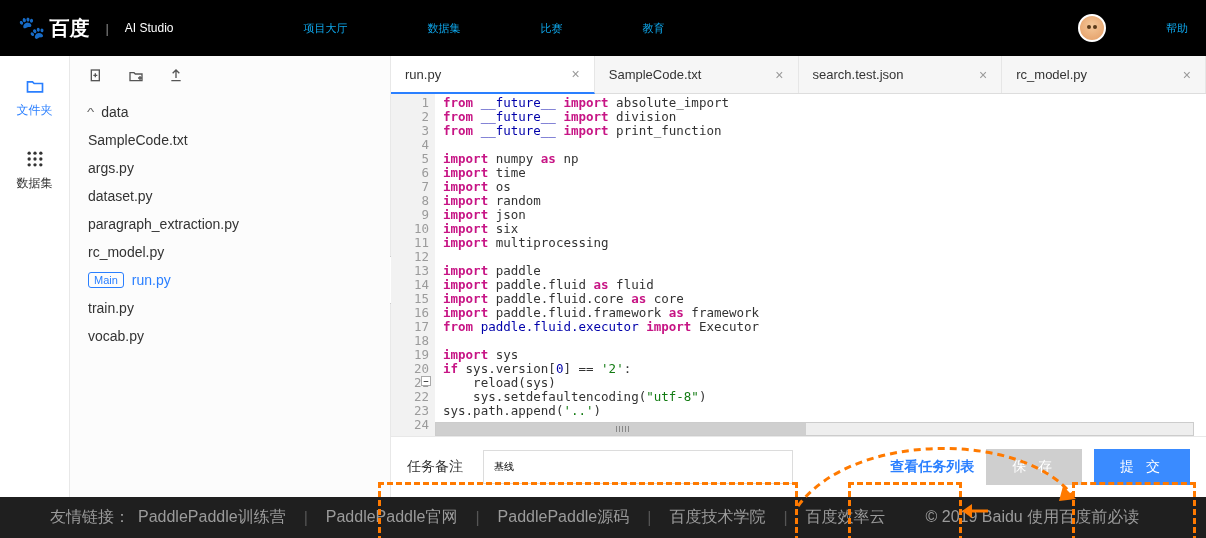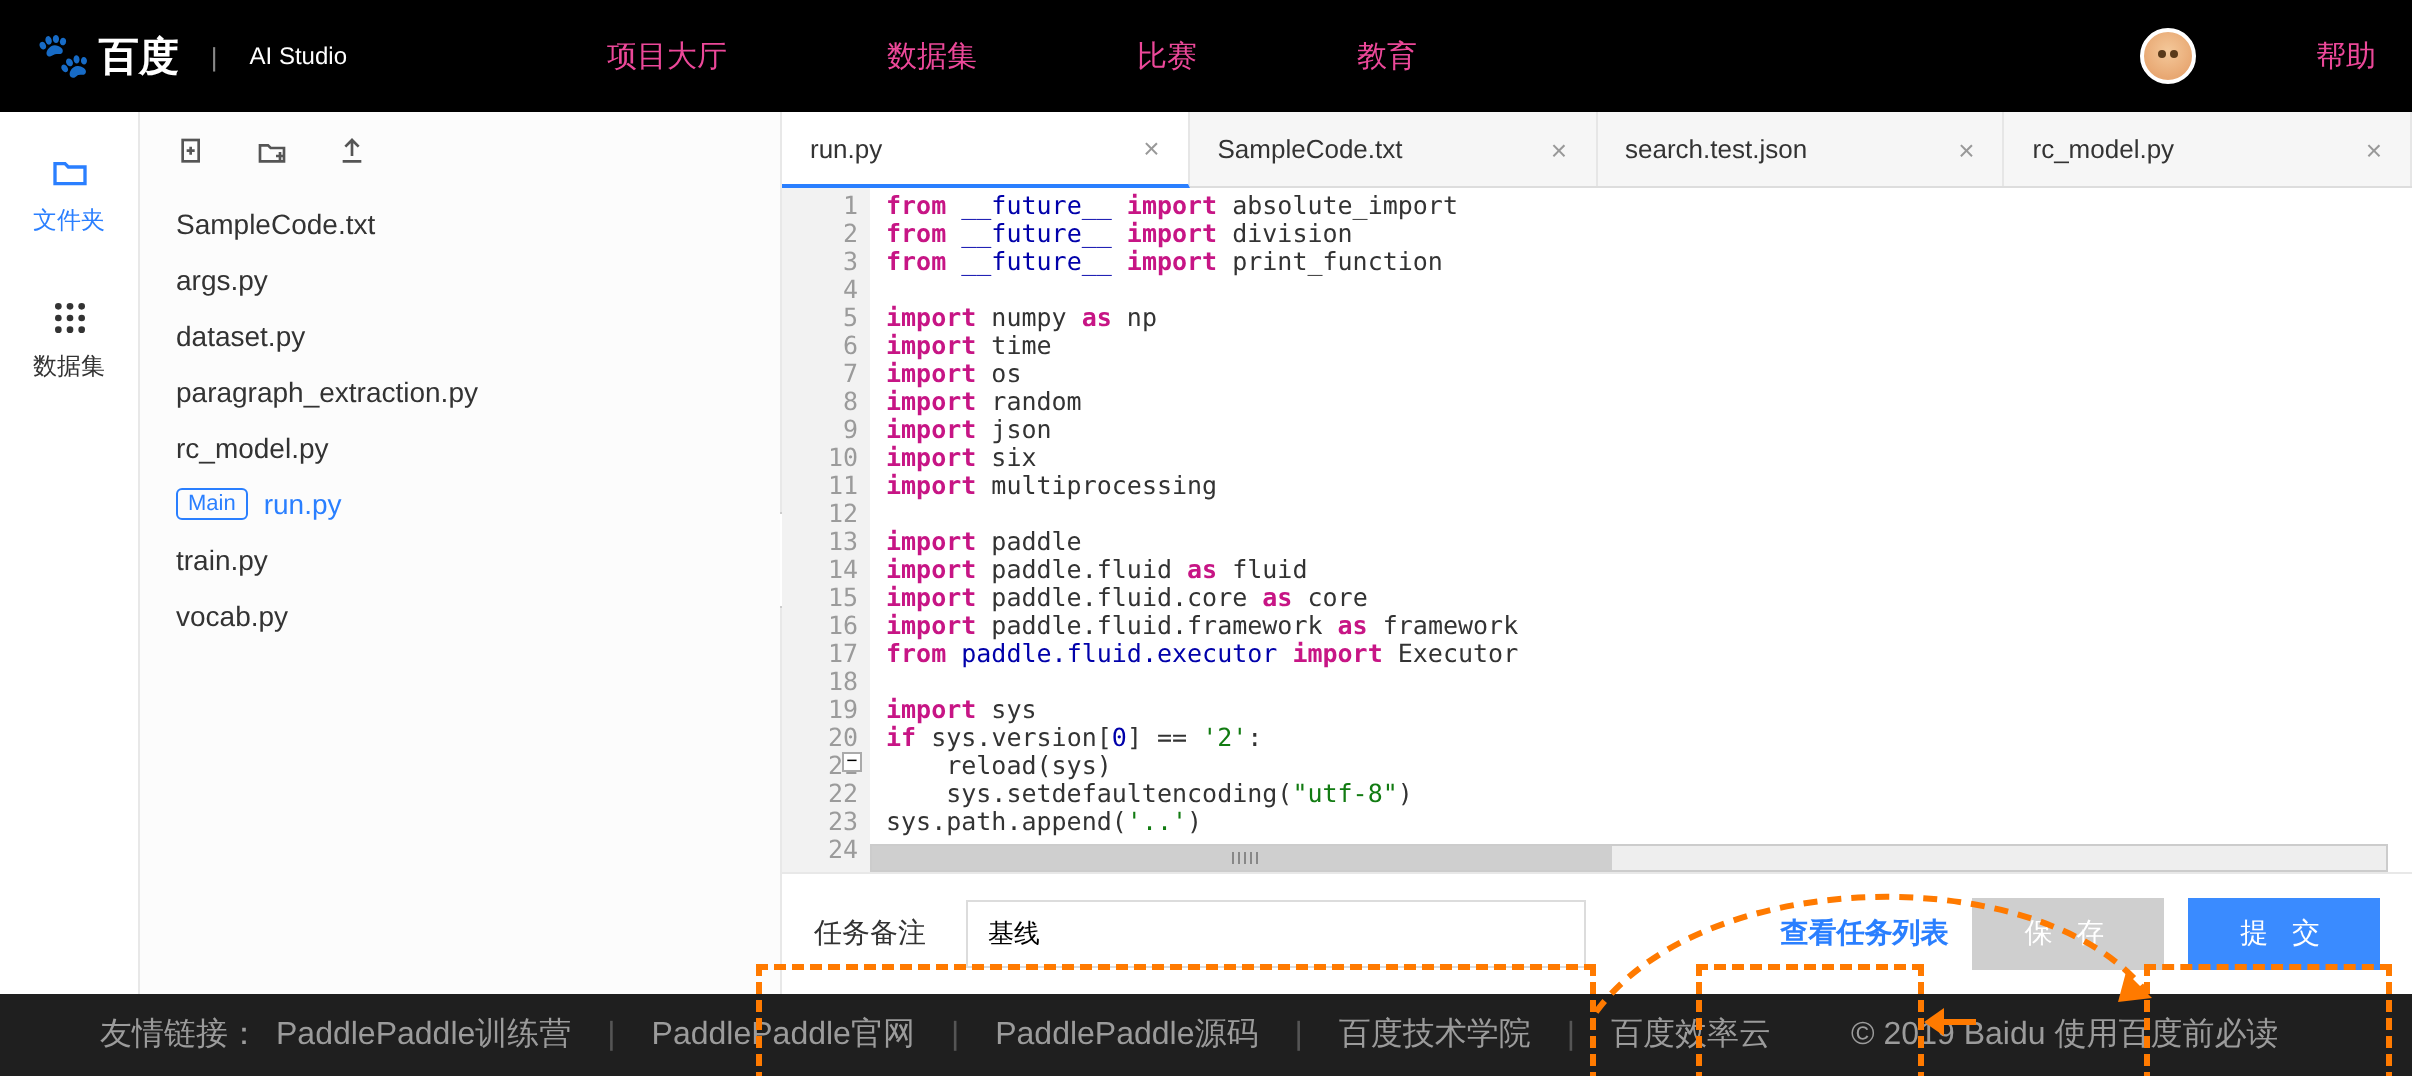--- a/index.html
+++ b/index.html
@@ -6,21 +6,21 @@
 body { font-family: "Microsoft YaHei", Arial, sans-serif; font-size: 13px; background: #fff; width: 1206px; }
 
 
 .topnav { background: #000; height: 56px; display: flex; align-items: center; color: #fff; padding: 0 18px; }
 .logo { display: flex; align-items: center; gap: 6px; }
 .baidu-logo { font-weight: bold; font-size: 20px; display: flex; align-items: center; }
 .paw { font-size: 22px; margin-right: 4px; }
 .logo-sep { color: #888; margin: 0 10px; }
 .ai-studio { font-size: 12px; }
 .nav-items { display: flex; gap: 80px; margin-left: 130px; }
-.nav-item { color: #ec4899; font-size: 15px; cursor: pointer; }
+.nav-item { color: #0ea5e9; font-size: 11px; cursor: pointer; }
 .nav-right { margin-left: auto; display: flex; align-items: center; gap: 60px; }
 .avatar { width: 28px; height: 28px; border-radius: 50%; background: radial-gradient(circle at 50% 40%, #f4c89a 0%, #e8a873 70%); border: 2px solid #fff; position: relative; }
 .avatar::before, .avatar::after { content:''; position:absolute; width:4px; height:4px; background:#5a3a1a; border-radius:50%; top:9px; }
 .avatar::before { left:7px; } .avatar::after { right:7px; }
 
 
 .main { display: flex; height: 441px; }
 .left-rail { width: 70px; border-right: 1px solid #e8e8e8; display: flex; flex-direction: column; align-items: center; padding-top: 20px; gap: 30px; }
 .rail-item { display: flex; flex-direction: column; align-items: center; gap: 6px; cursor: pointer; color: #333; font-size: 12px; }
 .rail-item.active { color: #2a7fff; }
@@ -52,21 +52,21 @@
 .kw-mod { color: #0000aa; }
 .kw-str { color: #127b12; }
 .kw-num { color: #00a; }
 .fold { position:absolute; left:30px; top: 282px; width:10px; height:10px; border:1px solid #aaa; background:#fff; font-size:9px; line-height:8px; text-align:center; cursor:pointer; }
 .hscroll { position:absolute; bottom:0; left:44px; right:12px; height:14px; background:#eee; border:1px solid #ccc; }
 .hscroll-thumb { position:absolute; left:0; top:0; bottom:0; width:370px; background:#cfcfcf; }
 .hscroll-grip { position:absolute; left:180px; top:3px; width:14px; height:6px; background:repeating-linear-gradient(90deg,#888 0 1px,transparent 1px 3px); }
 
 .bottom-bar { display: flex; align-items: center; gap: 12px; padding: 12px 16px; background: #fff; border-top: 1px solid #e8e8e8; }
 .task-label { font-size: 14px; color: #333; margin-right: 8px; }
-.task-input { width: 310px; height: 34px; border: 1px solid #dcdcdc; padding: 0 10px; font-size: 13px; }
+.task-input { width: 310px; height: 34px; border: 1px solid #dcdcdc; padding: 0 10px; font-size: 10px; }
 .spacer { flex: 1; }
 .link-tasks { color: #2a7fff; font-size: 14px; cursor: pointer; font-weight: bold; }
 .btn { height: 36px; padding: 0 26px; font-size: 14px; border: none; cursor: pointer; letter-spacing: 4px; }
 .btn-save { background: #cfcfcf; color: #fff; }
 .btn-submit { background: #3a8bff; color: #fff; }
 
 .highlight-box { position: absolute; border: 3px dashed #ff7a00; pointer-events: none; }
 .hl1 { left: 378px; top: 426px; width: 420px; height: 60px; }
 .hl2 { left: 848px; top: 426px; width: 114px; height: 60px; }
 .hl3 { left: 1072px; top: 426px; width: 124px; height: 60px; }
@@ -134,20 +134,23 @@
         </svg>
       <svg viewBox="0 0 24 24" stroke-width="2">
           <path d="M3 7h6l2 2h10v10H3z"></path>
           <path d="M18 12v6M15 15h6"></path>
         </svg>
       <svg viewBox="0 0 24 24" stroke-width="2">
           <path d="M12 3v12M7 8l5-5 5 5M5 19h14"></path>
         </svg>
     </div>
     <div class="file-list">
+      <div class="file-item folder">
+          <span>data</span>
+        </div>
       <div class="file-item">
           <span>SampleCode.txt</span>
         </div>
       <div class="file-item">
           <span>args.py</span>
         </div>
       <div class="file-item">
           <span>dataset.py</span>
         </div>
       <div class="file-item">

